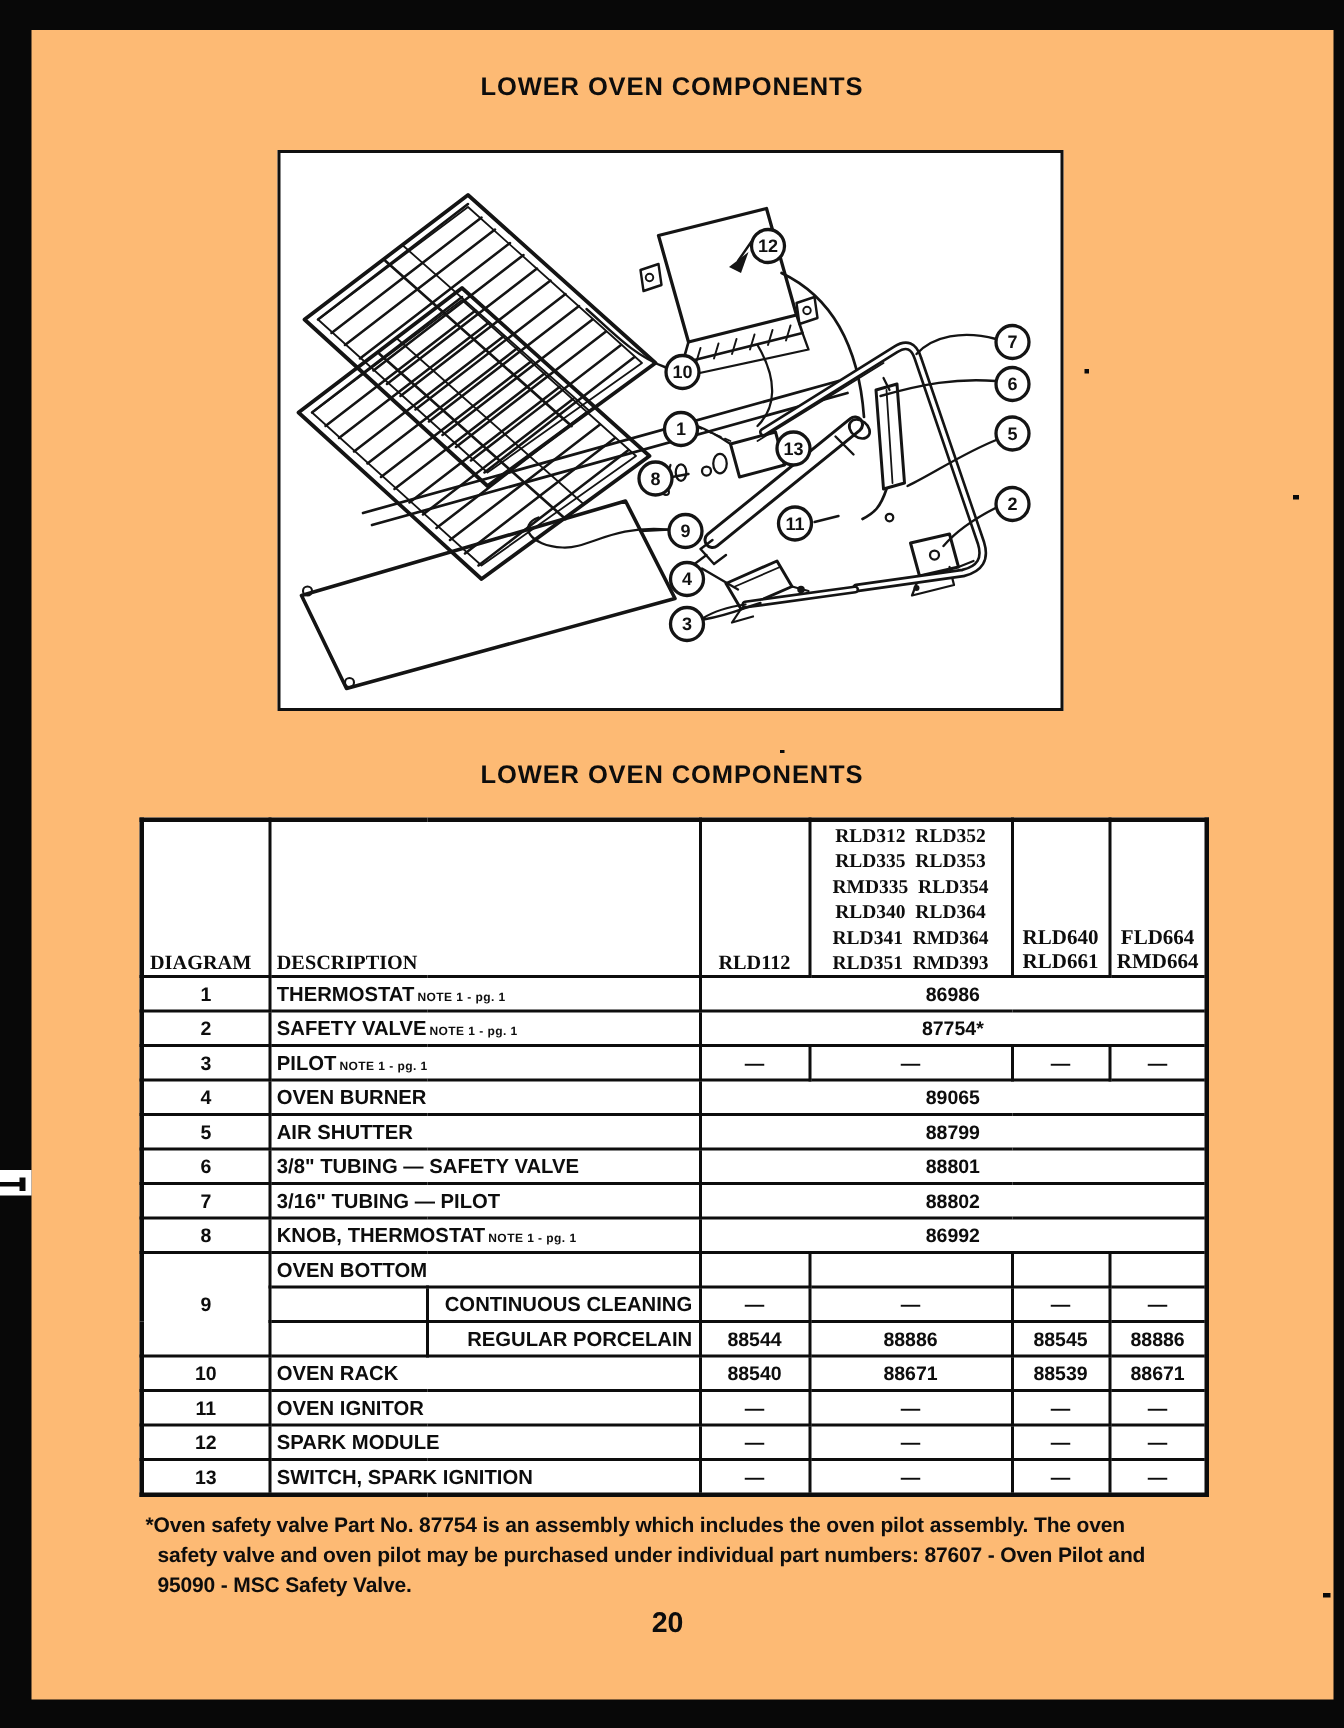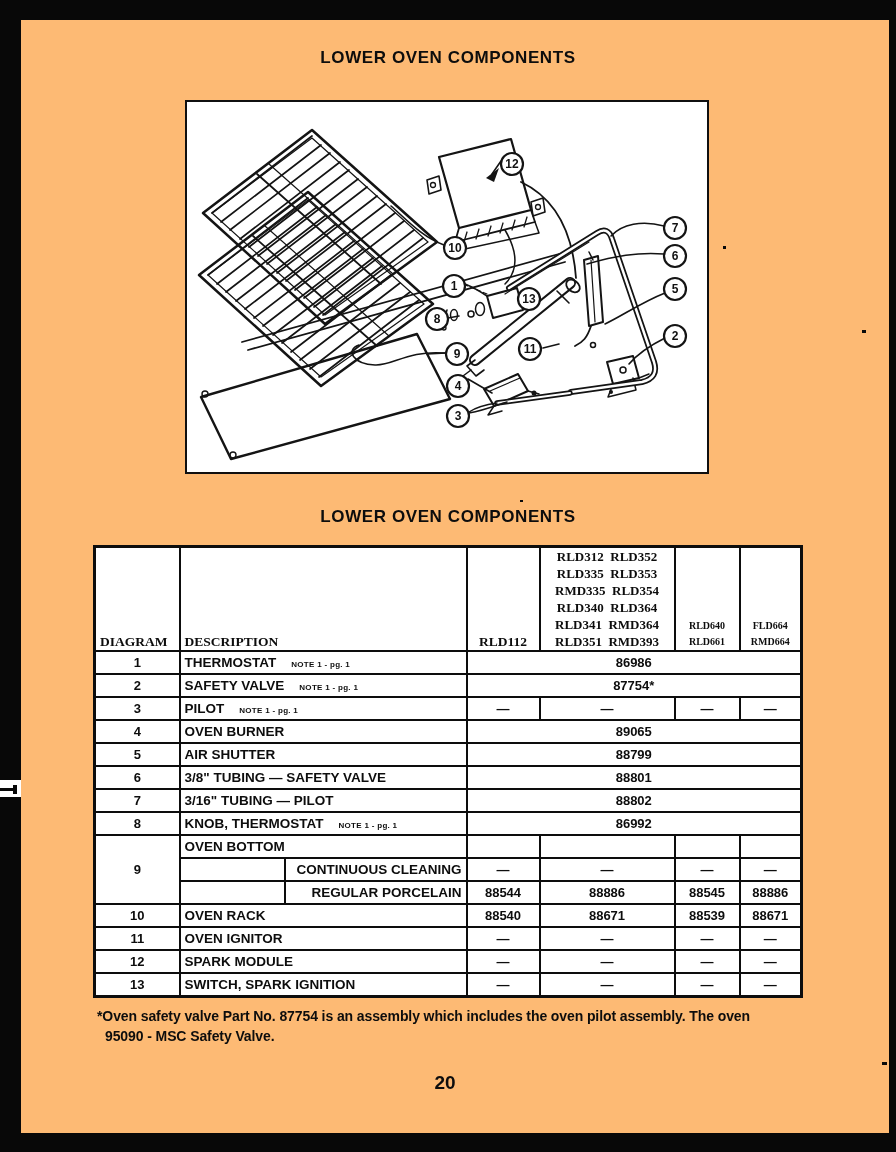--- a/index.html
+++ b/index.html
@@ -34,24 +34,24 @@
   table.parts{position:absolute;left:93px;top:545px;border-collapse:collapse;
               table-layout:fixed;border:3px solid #0d0d0d;background:#fff;}
   table.parts th,table.parts td{border:2px solid #0d0d0d;border-top:none;
               padding:0 4px;overflow:hidden;white-space:nowrap;}
   table.parts tr{height:23px;}
   tr.hdr{height:107px;}
   tr.r9a{height:21px;} tr.r9b{height:18px;}
   th{vertical-align:bottom;font-size:13.5px;text-align:left;padding-bottom:3px;font-family:Liberation Serif, serif;}
   th.c{text-align:center;}
   th.models div{white-space:pre;font-size:13px;line-height:17px;text-align:center;}
-  th.two div{font-size:10px;line-height:16px;text-align:center;}
+  th.two div{font-size:14px;line-height:16px;text-align:center;}
   td.num{text-align:center;font-size:13px;}
   td.desc{font-size:13.5px;}
-  td.desc .note{font-size:8px;margin-left:15px;letter-spacing:.3px;}
+  td.desc .note{font-size:8px;margin-left:2px;letter-spacing:.3px;}
   td.val{text-align:center;font-size:13px;}
   td.nb{border-bottom:none;}
   td.dA{border-right:none;}
   td.dB{border-left:none;text-align:right;font-size:13.5px;}
 
   .footnote{position:absolute;left:97px;top:1006px;width:712px;
             font-size:14px;line-height:20px;letter-spacing:-.1px;}
   .footnote .ind{padding-left:8px;}
   .pagenum{position:absolute;left:20px;top:1072px;width:850px;text-align:center;font-size:19px;}
 </style>
@@ -396,18 +396,19 @@
       <td class="val">—</td>
       <td class="val">—</td>
       <td class="val">—</td>
       <td class="val">—</td>
     </tr>
   </tbody>
     </table>
 
   <div class="footnote">
     <div>*Oven safety valve Part No. 87754 is an assembly which includes the oven pilot assembly. The oven</div>
+    <div class="ind">safety valve and oven pilot may be purchased under individual part numbers: 87607 - Oven Pilot and</div>
     <div class="ind">95090 - MSC Safety Valve.</div>
   </div>
 
   <div class="pagenum">20</div>
 
 </div>
 
 </body></html>

